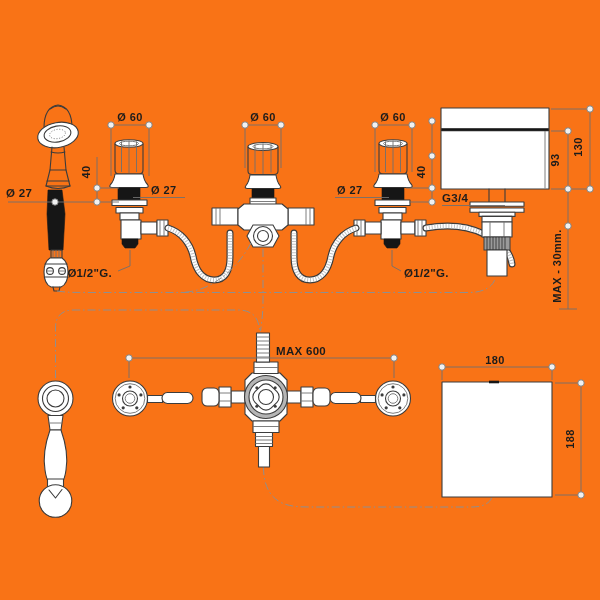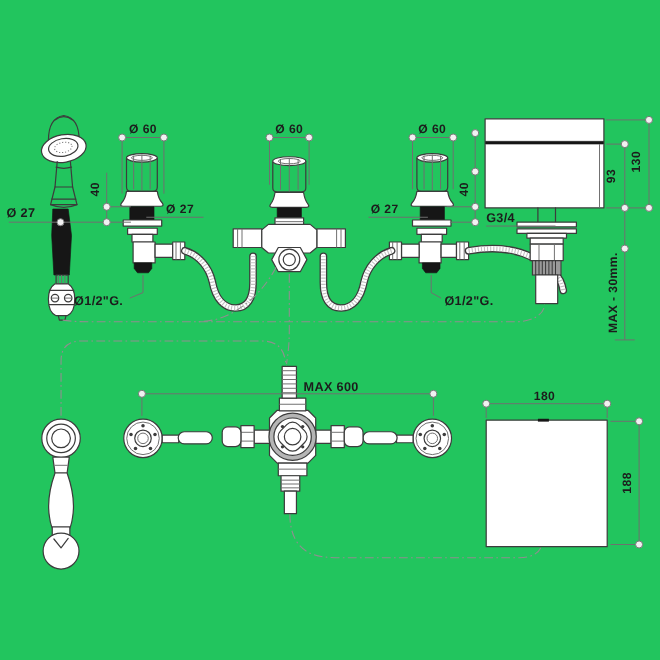--- a/index.html
+++ b/index.html
@@ -1,16 +1,16 @@
 <!DOCTYPE html>
 <html><head>
 <meta charset="utf-8">
 <style>
   html,body{margin:0;padding:0;background:#ffffff;}
-  .canvas{position:relative;width:600px;height:600px;background:#22c55e;overflow:hidden;
+  .canvas{position:relative;width:600px;height:600px;background:#f97316;overflow:hidden;
           font-family:"Liberation Sans",sans-serif;}
   svg{display:block}
   .ln{fill:none;stroke:#3c3c3c;stroke-width:1.1;stroke-linecap:round;stroke-linejoin:round;}
   .lnw{fill:#ffffff;stroke:#3c3c3c;stroke-width:1.1;stroke-linejoin:round;}
   .fb{fill:#161616;stroke:#161616;stroke-width:0.6;stroke-linejoin:round;}
   .thin{fill:none;stroke:#6f6f6f;stroke-width:0.9;}
   .dim{fill:none;stroke:#6f6f6f;stroke-width:0.9;}
   .dimc{fill:#f1f1f1;stroke:#767676;stroke-width:0.9;}
   .cl{fill:none;stroke:#8f8f8f;stroke-width:1;stroke-dasharray:8 3 1.5 3;}
   .hoseO{fill:none;stroke:#3c3c3c;stroke-width:7;stroke-linecap:round;}

